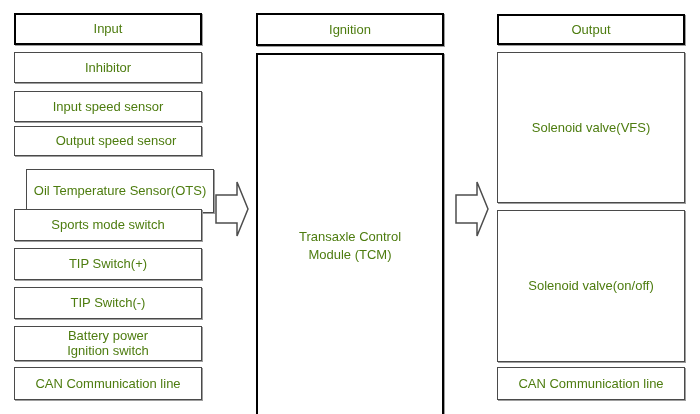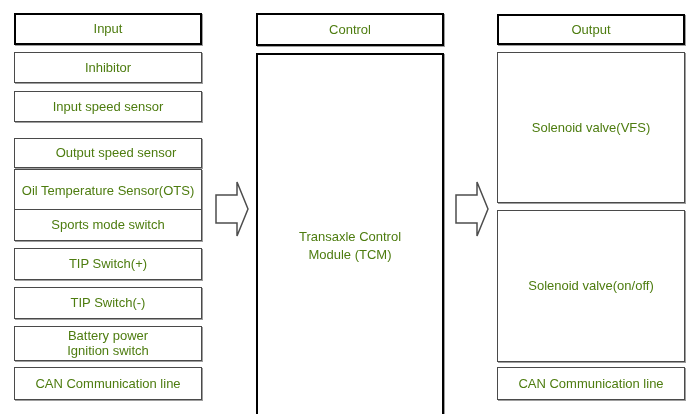--- a/index.html
+++ b/index.html
@@ -51,40 +51,40 @@
 <body>
 
 <div class="canvas">
 
   <div class="box header-box" style="left:14px; top:13px; width:188px; height:32px;">Input</div>
 
   <div class="box item-box" style="left:14px; top:91px; width:188px; height:31px;">Input speed sensor</div>
 
   <div class="box item-box" style="left:14px; top:52px; width:188px; height:31px;">Inhibitor</div>
 
-  <div class="box item-box" style="left:14px; top:138px; width:188px; height:30px;padding-left:16px;">Output speed sensor</div>
+  <div class="box item-box" style="left:14px; top:126px; width:188px; height:30px;padding-left:16px;">Output speed sensor</div>
 
-  <div class="box item-box" style="left:14px; top:169px; width:188px; height:44px;">Oil Temperature Sensor(OTS)</div>
+  <div class="box item-box" style="left:26px; top:169px; width:188px; height:44px;">Oil Temperature Sensor(OTS)</div>
 
   <div class="box item-box" style="left:14px; top:209px; width:188px; height:32px;">Sports mode switch</div>
 
   <div class="box item-box" style="left:14px; top:248px; width:188px; height:32px;">TIP Switch(+)</div>
 
   <div class="box item-box" style="left:14px; top:287px; width:188px; height:32px;">TIP Switch(-)</div>
 
   <div class="box item-box" style="left:14px; top:326px; width:188px; height:35px; line-height:1.15;">Battery power
 Ignition switch</div>
 
   <div class="box item-box" style="left:14px; top:367px; width:188px; height:33px;">CAN Communication line</div>
 
   <svg class="arrow" style="left:215px; top:181px;" viewBox="0 0 34 56">
     <polygon points="1,14 22,14 22,1 33,28 22,55 22,42 1,42" fill="#ffffff" stroke="#4d4d4d" stroke-width="1.5" stroke-linejoin="miter"></polygon>
   </svg>
 
-  <div class="box header-box" style="left:256px; top:13px; width:188px; height:33px;">Control</div>
+  <div class="box header-box" style="left:256px; top:13px; width:188px; height:33px;">Ignition</div>
 
   <div class="box module-box" style="left:256px; top:53px; width:188px; height:386px;">Transaxle Control
 Module (TCM)</div>
 
   <svg class="arrow" style="left:455px; top:181px;" viewBox="0 0 34 56">
     <polygon points="1,14 22,14 22,1 33,28 22,55 22,42 1,42" fill="#ffffff" stroke="#4d4d4d" stroke-width="1.5" stroke-linejoin="miter"></polygon>
   </svg>
 
   <div class="box header-box" style="left:497px; top:14px; width:188px; height:31px;">Output</div>
 

